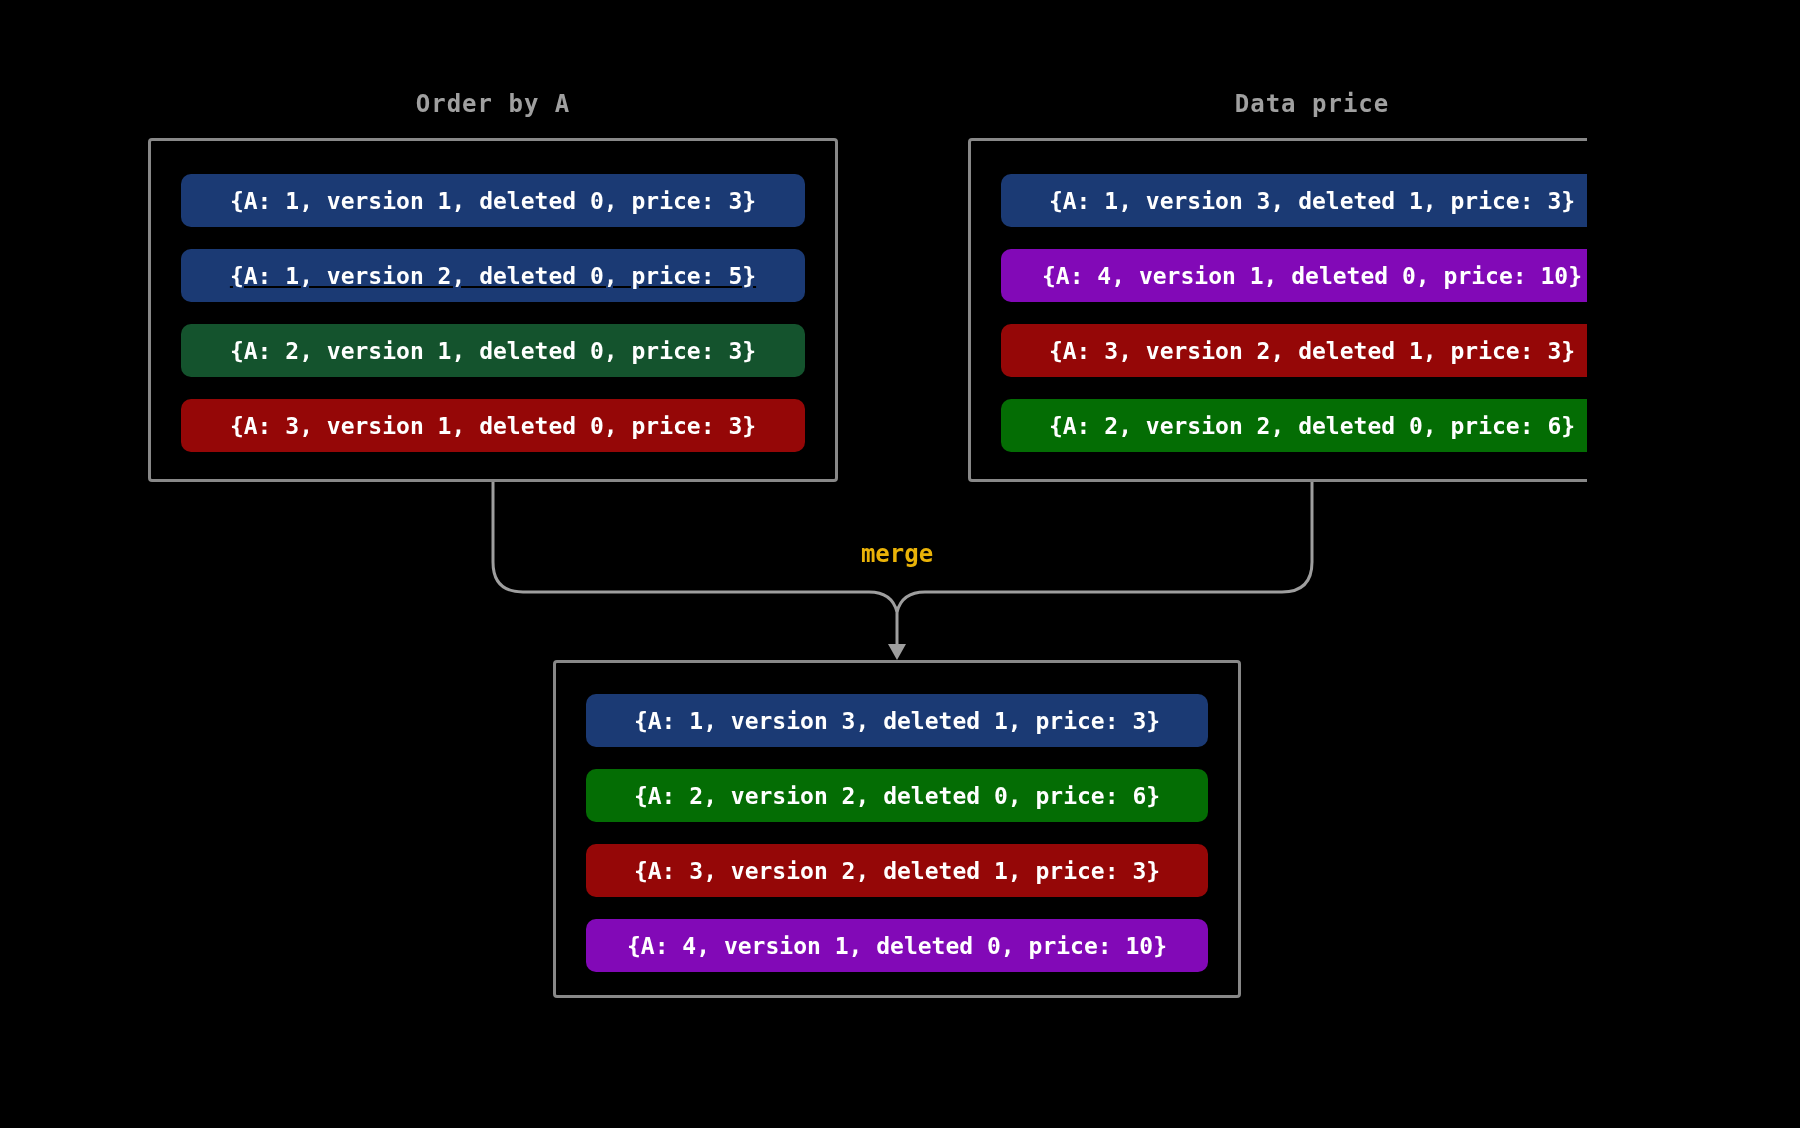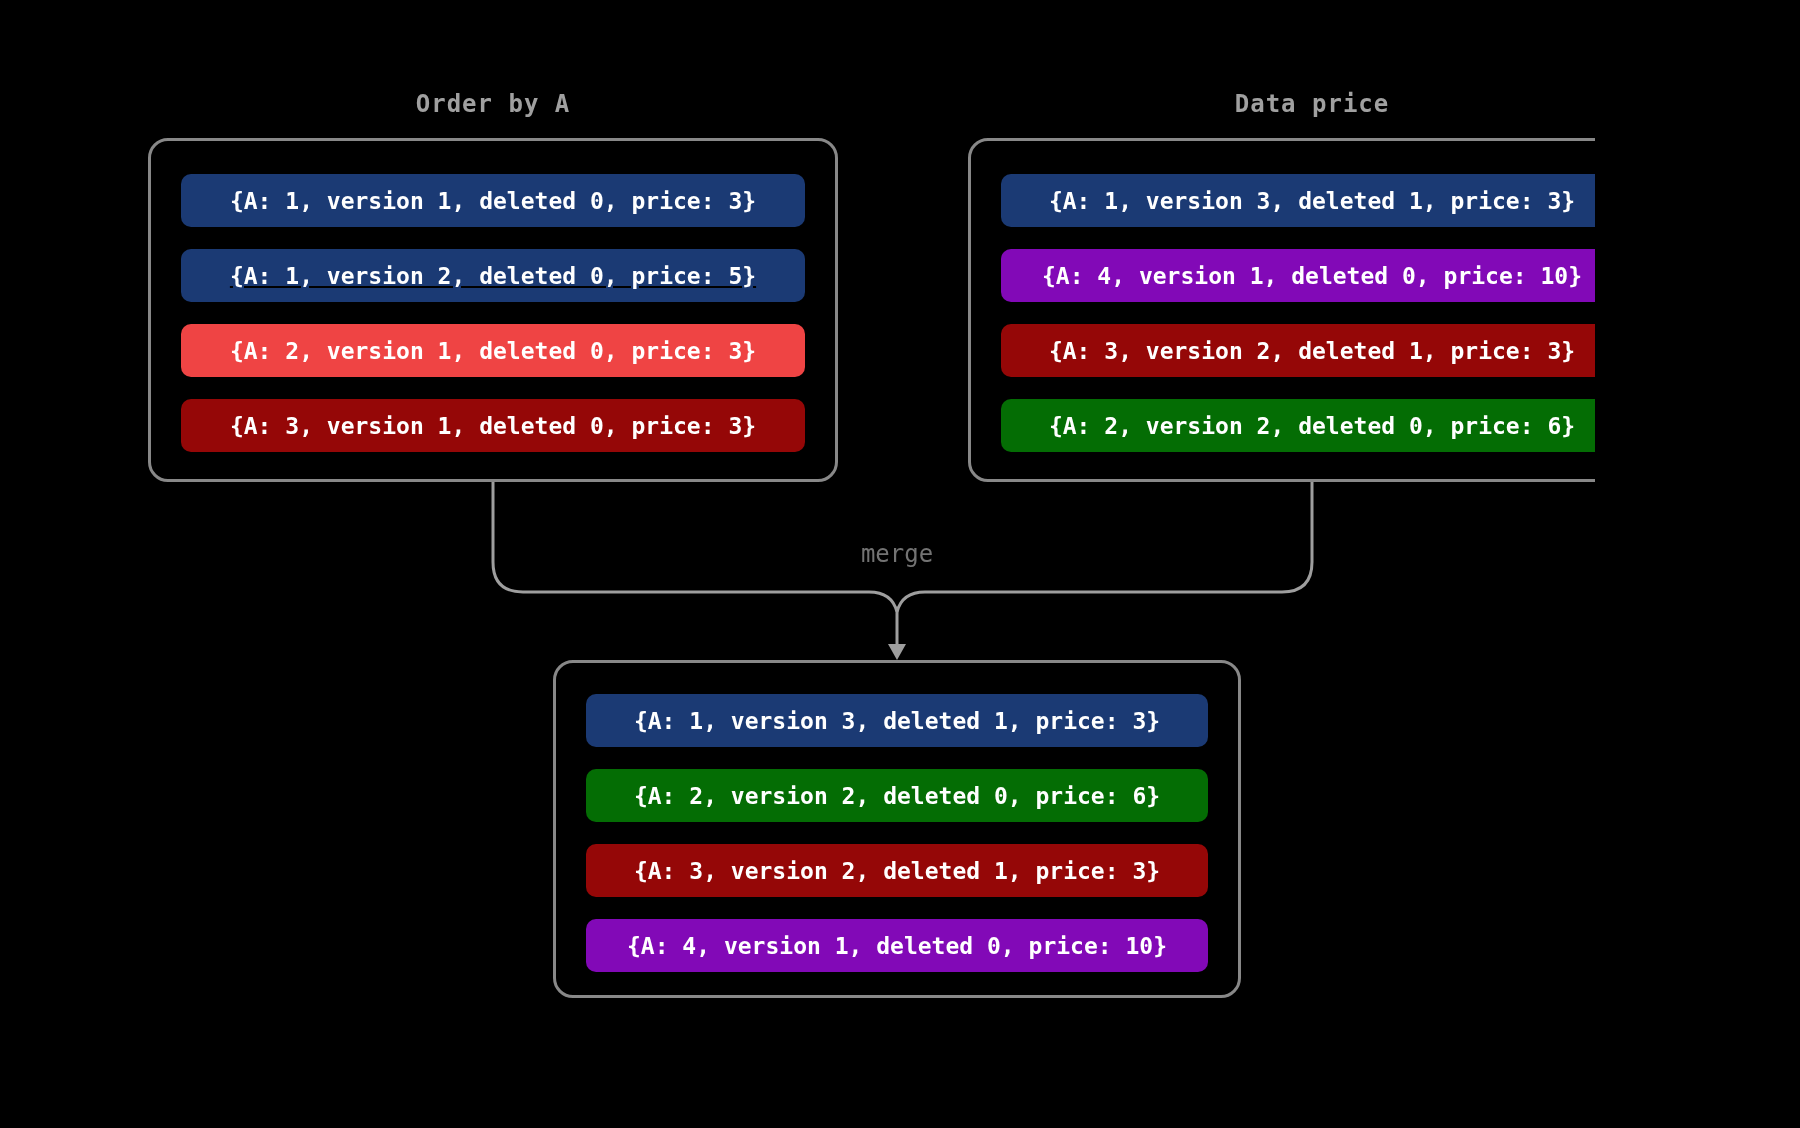--- a/index.html
+++ b/index.html
@@ -7,26 +7,25 @@
     padding: 0;
     background: #000000;
   }
   #canvas {
     position: relative;
     width: 1587px;
     height: 1128px;
     background: #000000;
     overflow: hidden;
     font-family: "DejaVu Sans Mono", "Liberation Mono", monospace;
-    padding-left: 8px;
   }
   .panel {
     position: absolute;
     border: 3px solid #888888;
-    border-radius: 20px;
+    border-radius: 4px;
     background: #000000;
     box-sizing: border-box;
     padding: 33px 30px 0 30px;
   }
   .panel-title {
     position: absolute;
     text-align: center;
     font-size: 24px;
     font-weight: bold;
     color: #a0a0a0;
@@ -51,22 +50,22 @@
     left: 0;
     top: 0;
     pointer-events: none;
   }
   #merge-label {
     position: absolute;
     left: 897px;
     top: 540px;
     transform: translateX(-50%);
     font-size: 24px;
-    font-weight: normal;
-    color: #737373;
+    font-weight: bold;
+    color: #eab308;
   }
   
   #panel-order  { left: 148px; top: 138px; width: 690px; height: 344px; }
   #panel-parts  { left: 968px; top: 138px; width: 688px; height: 344px; }
   #panel-merged { left: 553px; top: 660px; width: 688px; height: 338px; padding-top: 31px; }
   #title-order  { left: 148px; top: 90px;  width: 690px; }
   #title-parts  { left: 968px; top: 90px;  width: 688px; }
 </style>
 </head>
 <body>
@@ -76,21 +75,21 @@
   <div class="panel-title" id="title-order">Order by A</div>
   <div class="panel-title" id="title-parts">Data price</div>
 
   <div class="panel" id="panel-order">
     <div class="row" style="background: rgb(27, 58, 116);">
       <span class="row-text">{A: 1, version 1, deleted 0, price: 3}</span>
     </div>
     <div class="row" style="background: rgb(27, 58, 116); text-decoration: underline;">
       <span class="row-text">{A: 1, version 2, deleted 0, price: 5}</span>
     </div>
-    <div class="row" style="background: #ef4444;">
+    <div class="row" style="background: #14532d;">
       <span class="row-text">{A: 2, version 1, deleted 0, price: 3}</span>
     </div>
     <div class="row" style="background: rgb(149, 7, 7);">
       <span class="row-text">{A: 3, version 1, deleted 0, price: 3}</span>
     </div>
   </div>
 
   <div class="panel" id="panel-parts">
     <div class="row" style="background: rgb(27, 58, 116);">
       <span class="row-text">{A: 1, version 3, deleted 1, price: 3}</span>

